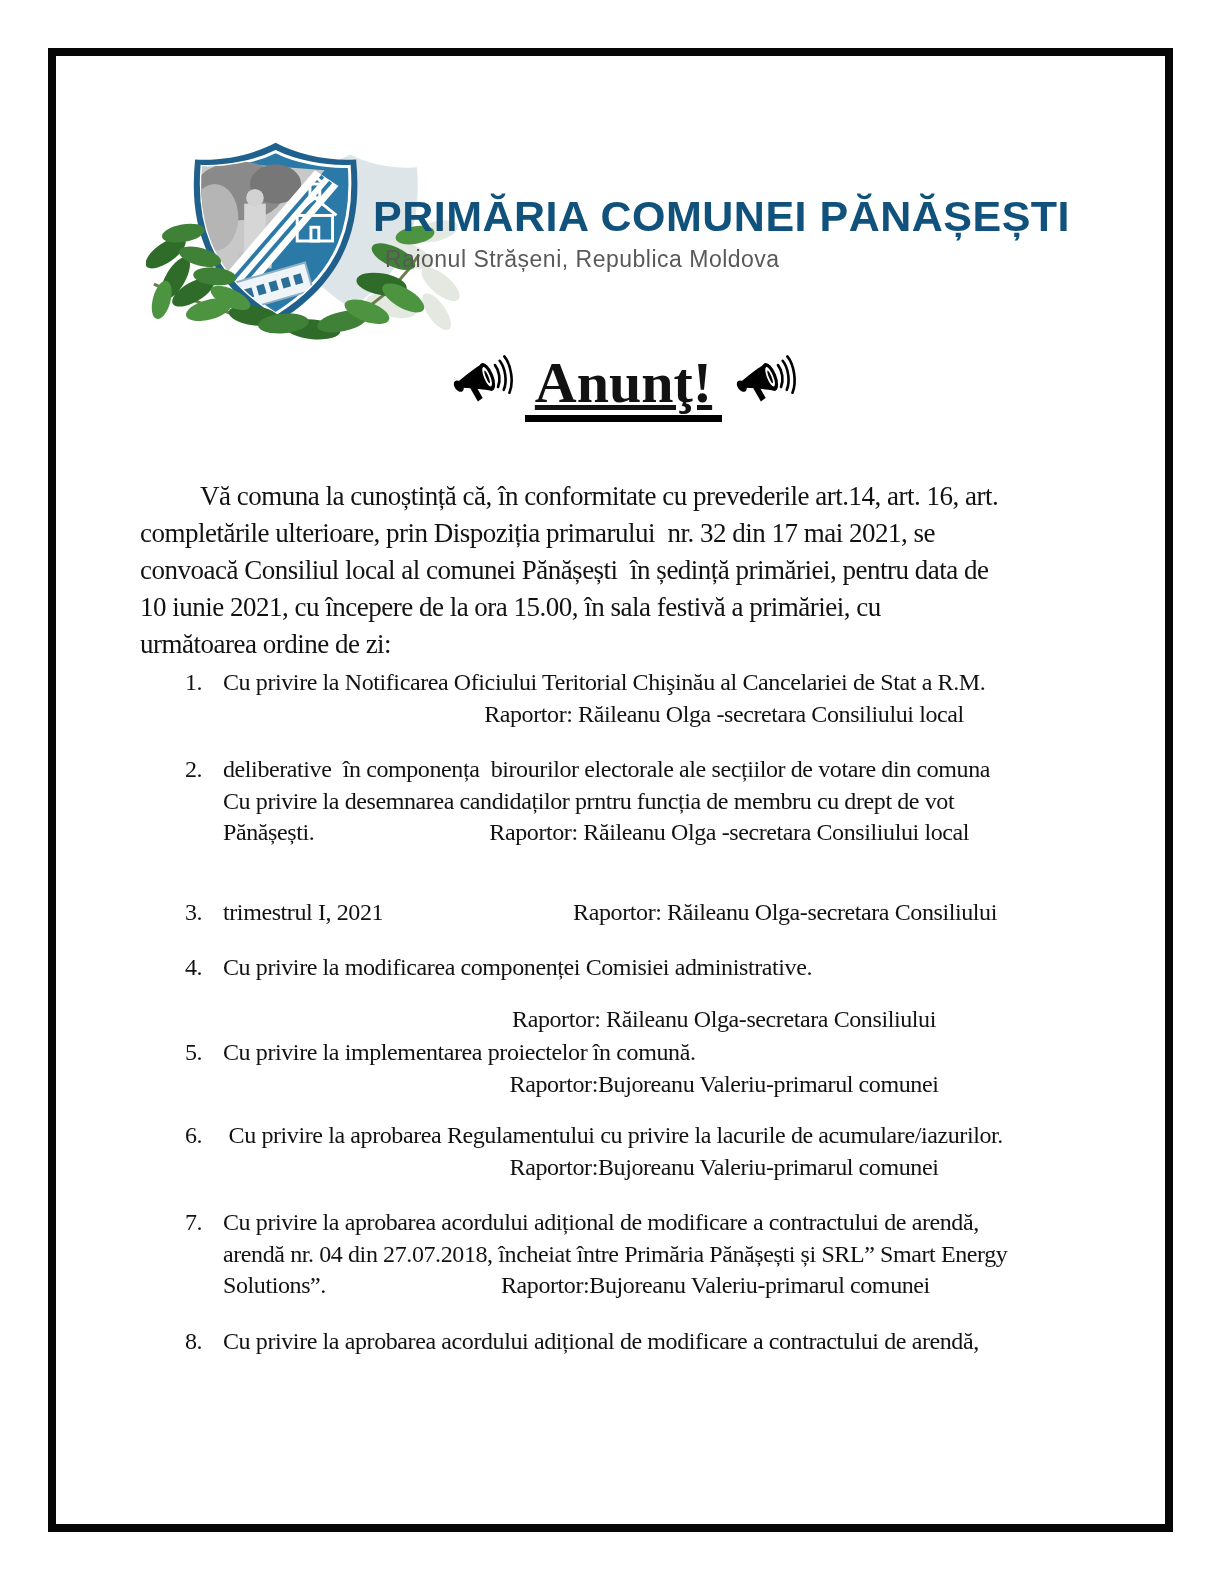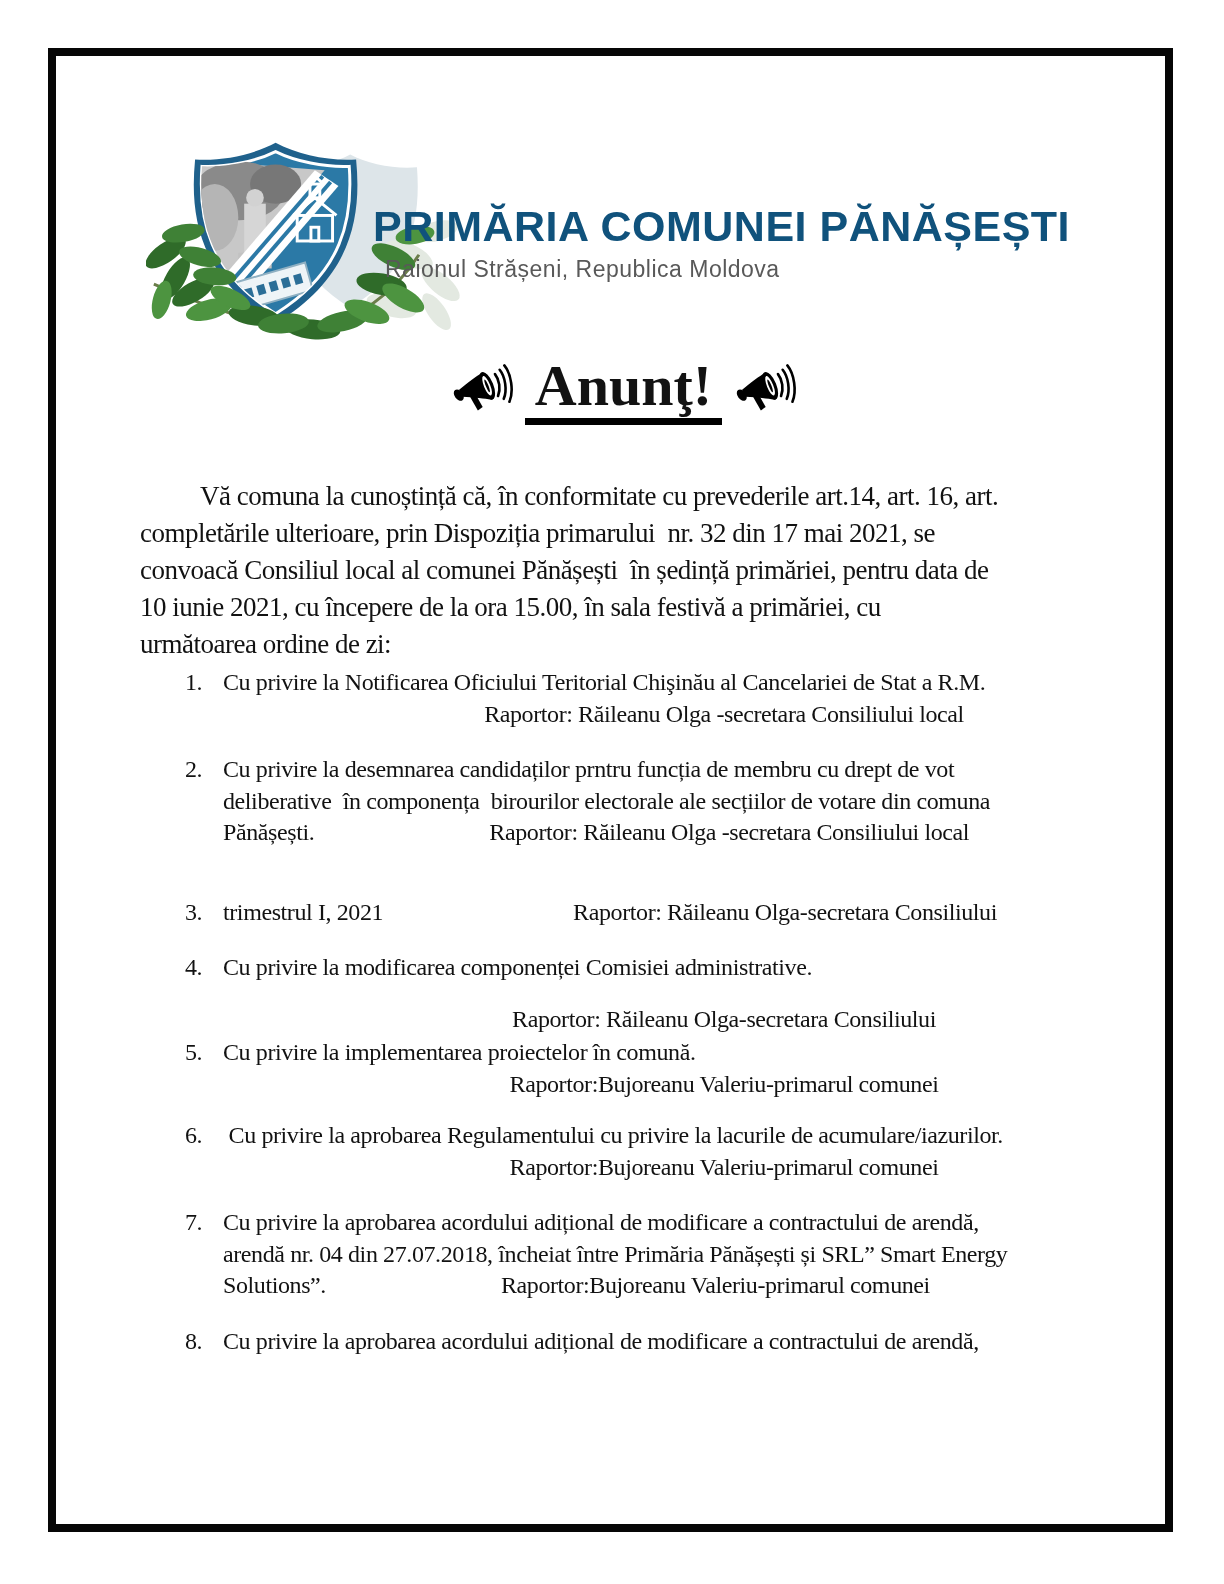--- a/index.html
+++ b/index.html
@@ -17,26 +17,26 @@
   }
   .frame{
     position:absolute;left:48px;top:48px;width:1125px;height:1484px;
     border:8px solid #060606;box-sizing:border-box;background:#fff;
   }
   .content{padding:84px 58px 0 84px;}
 
   
   .header{position:relative;height:202px;}
   .logo{position:absolute;left:6px;top:-4px;width:324px;height:208px;}
-  .htext{position:absolute;left:233px;top:62px;font-family:"Liberation Sans", sans-serif;}
+  .htext{position:absolute;left:233px;top:52px;font-family:"Liberation Sans", sans-serif;}
   .org{font-size:43px;font-weight:bold;color:var(--blue);letter-spacing:.5px;white-space:nowrap;}
   .sub{font-size:23px;color:var(--gray);margin-top:5px;letter-spacing:.5px;white-space:nowrap;margin-left:12px;}
 
   
-  .title-row{display:flex;justify-content:center;align-items:center;gap:10px;margin-top:12px;height:74px;}
+  .title-row{display:flex;justify-content:center;align-items:flex-start;gap:10px;margin-top:12px;height:74px;text-decoration:underline;}
   .title-text{
     font-size:58px;font-weight:bold;line-height:1;
     border-bottom:7px solid #000;padding:0 10px 3px 10px;white-space:pre;
   }
   .megaphone{width:66px;height:56px;flex:0 0 auto;}
 
   
   .intro{margin-top:50px;font-size:27px;line-height:37px;letter-spacing:-0.5px;}
   .line{white-space:pre;}
   .indent{padding-left:60px;}
@@ -194,22 +194,22 @@
         <div class="num">1.</div>
         <div class="body">
           <div class="line">Cu privire la Notificarea Oficiului Teritorial Chişinău al Cancelariei de Stat a R.M.</div>
           <div class="rap-center">Raportor: Răileanu Olga -secretara Consiliului local</div>
         </div>
       </div>
 
       <div class="item item2">
         <div class="num">2.</div>
         <div class="body">
+          <div class="line">deliberative  în componența  birourilor electorale ale secțiilor de votare din comuna</div>
           <div class="line">Cu privire la desemnarea candidaților prntru funcția de membru cu drept de vot</div>
-          <div class="line">deliberative  în componența  birourilor electorale ale secțiilor de votare din comuna</div>
           <div class="split">
             <span class="line">Pănășești.</span>
             <span class="line gap175">Raportor: Răileanu Olga -secretara Consiliului local</span>
           </div>
         </div>
       </div>
 
       <div class="item item3">
         <div class="num">3.</div>
         <div class="body">

